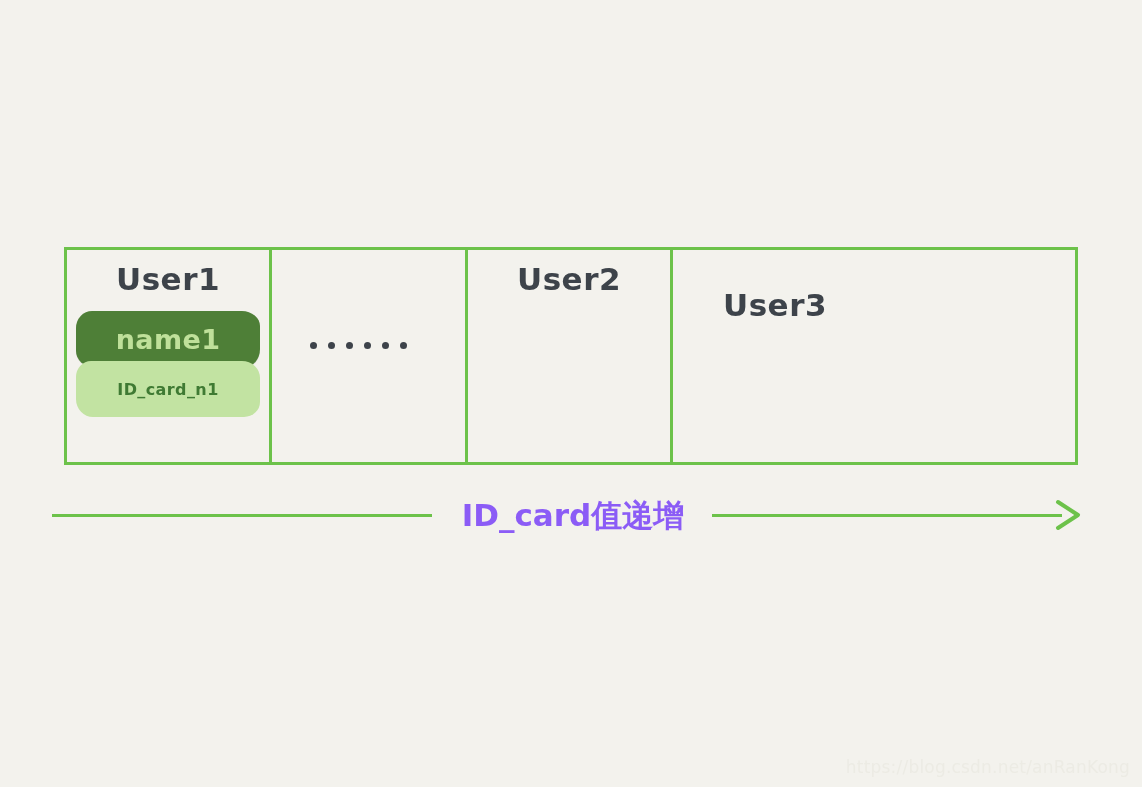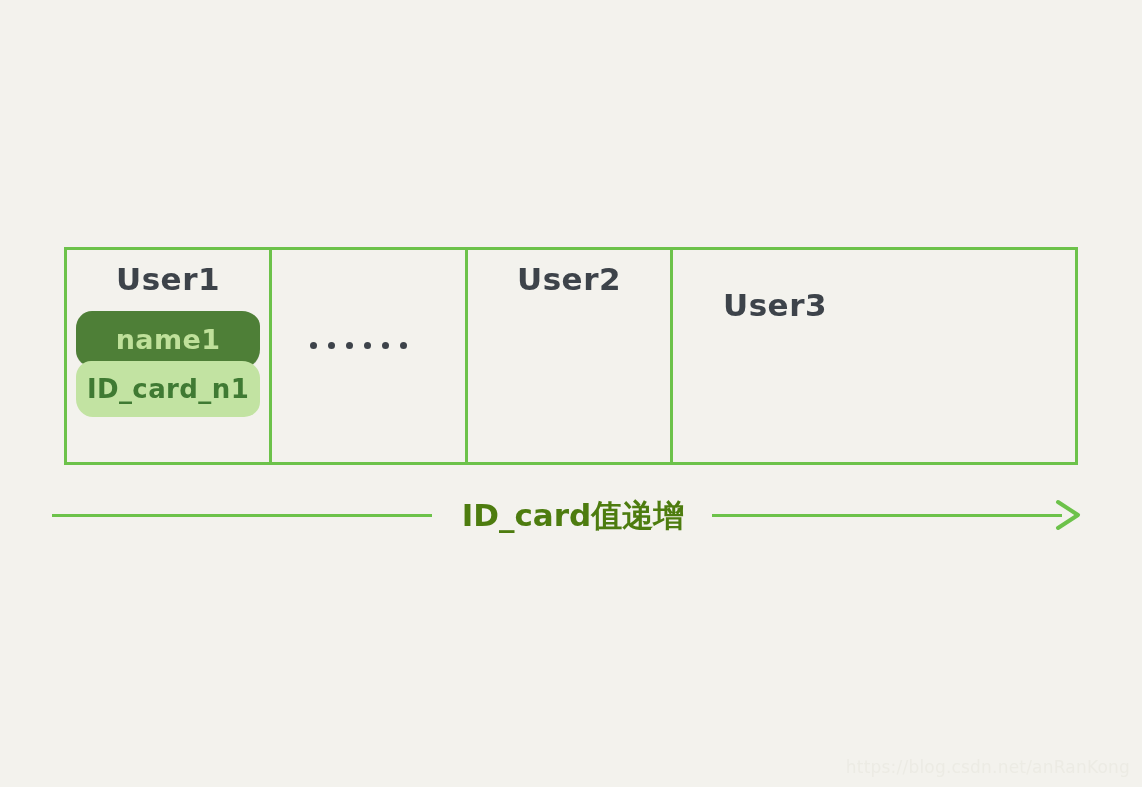--- a/index.html
+++ b/index.html
@@ -92,21 +92,21 @@
     color: #bfe09a;
     border-radius: 16px 18px 15px 17px / 17px 15px 18px 16px;
     box-shadow: 0 1px 0 rgba(0,0,0,0.06);
   }
 
   .pill-id {
     background: #c2e3a2;
     color: #3f7a33;
     border-radius: 15px 18px 16px 17px / 16px 17px 15px 18px;
     margin-top: -6px;
-    font-size: 26px;
+    font-size: 16px;
   }
 
   
   .ellipsis-wrap {
     position: absolute;
     left: 38px;
     top: 92px;
     display: flex;
     gap: 11px;
     align-items: center;
@@ -149,21 +149,21 @@
   }
   .arrow-label {
     position: absolute;
     left: 386px;
     top: 0;
     width: 270px;
     text-align: center;
     font-family: "DejaVu Sans", sans-serif;
     font-size: 31px;
     font-weight: 700;
-    color: #4d7c0f;
+    color: #8b5cf6;
     line-height: 52px;
     white-space: nowrap;
     user-select: none;
   }
 
   
   .watermark {
     position: absolute;
     right: 12px;
     bottom: 10px;

